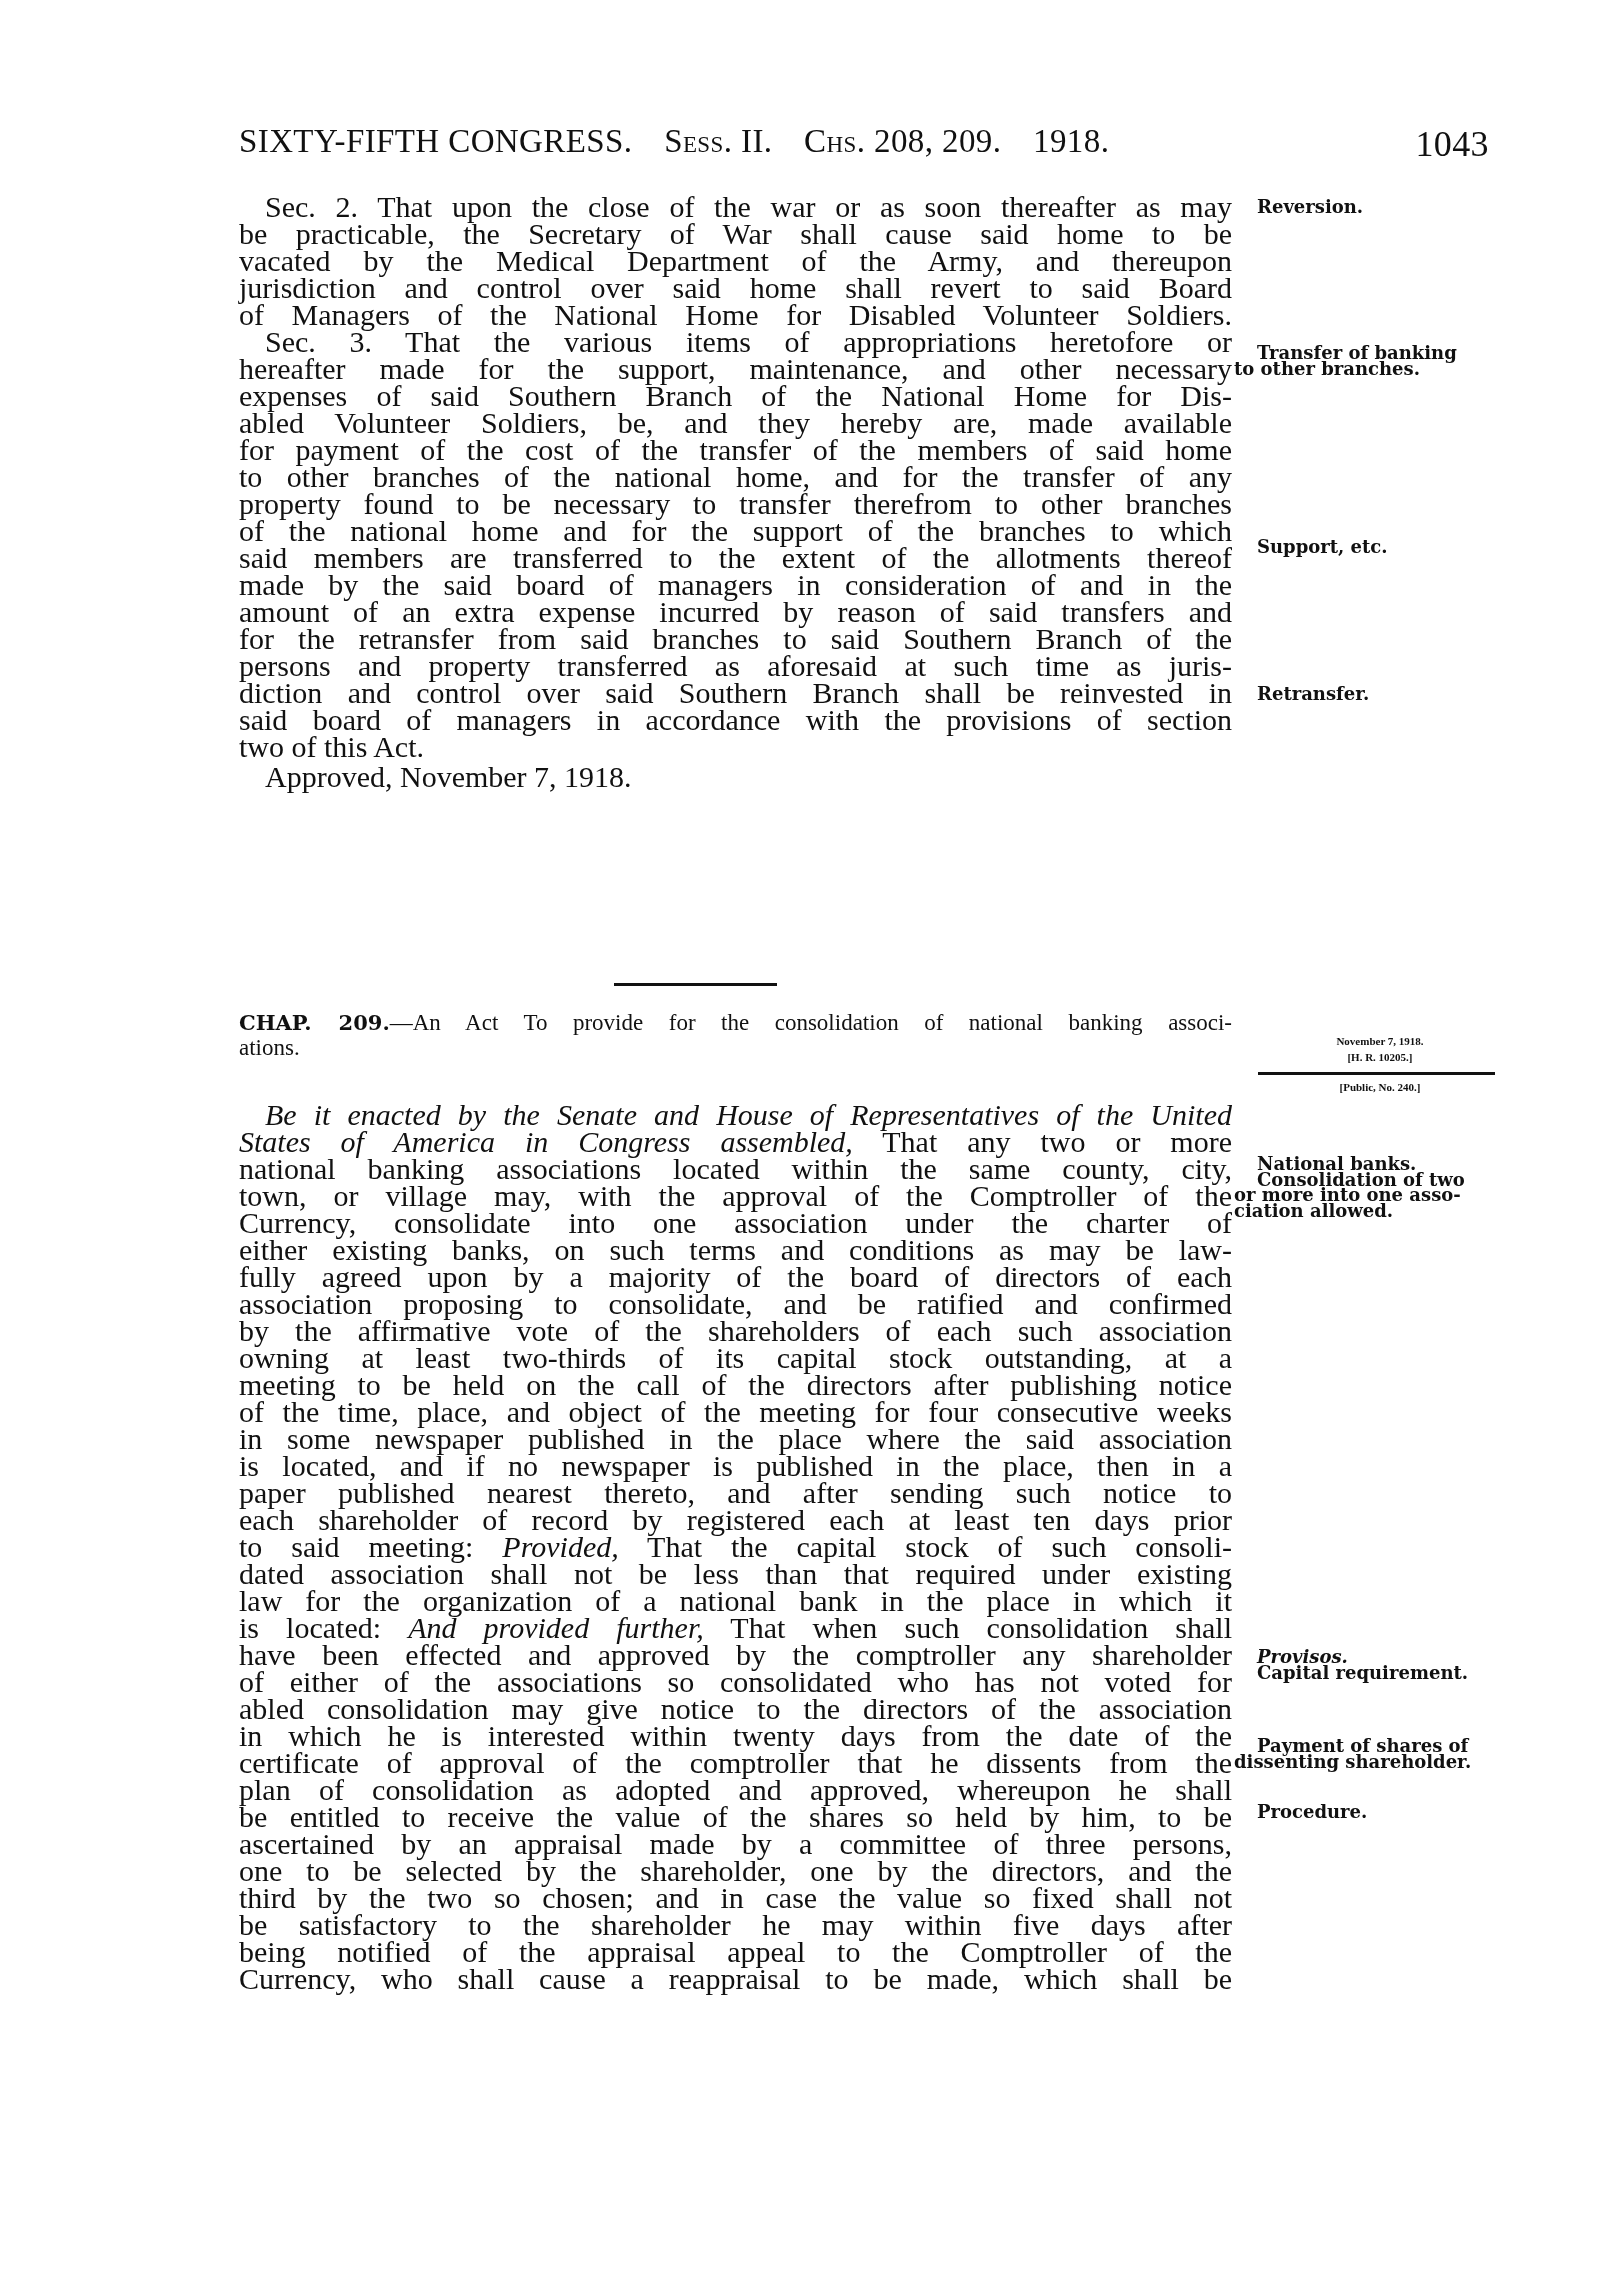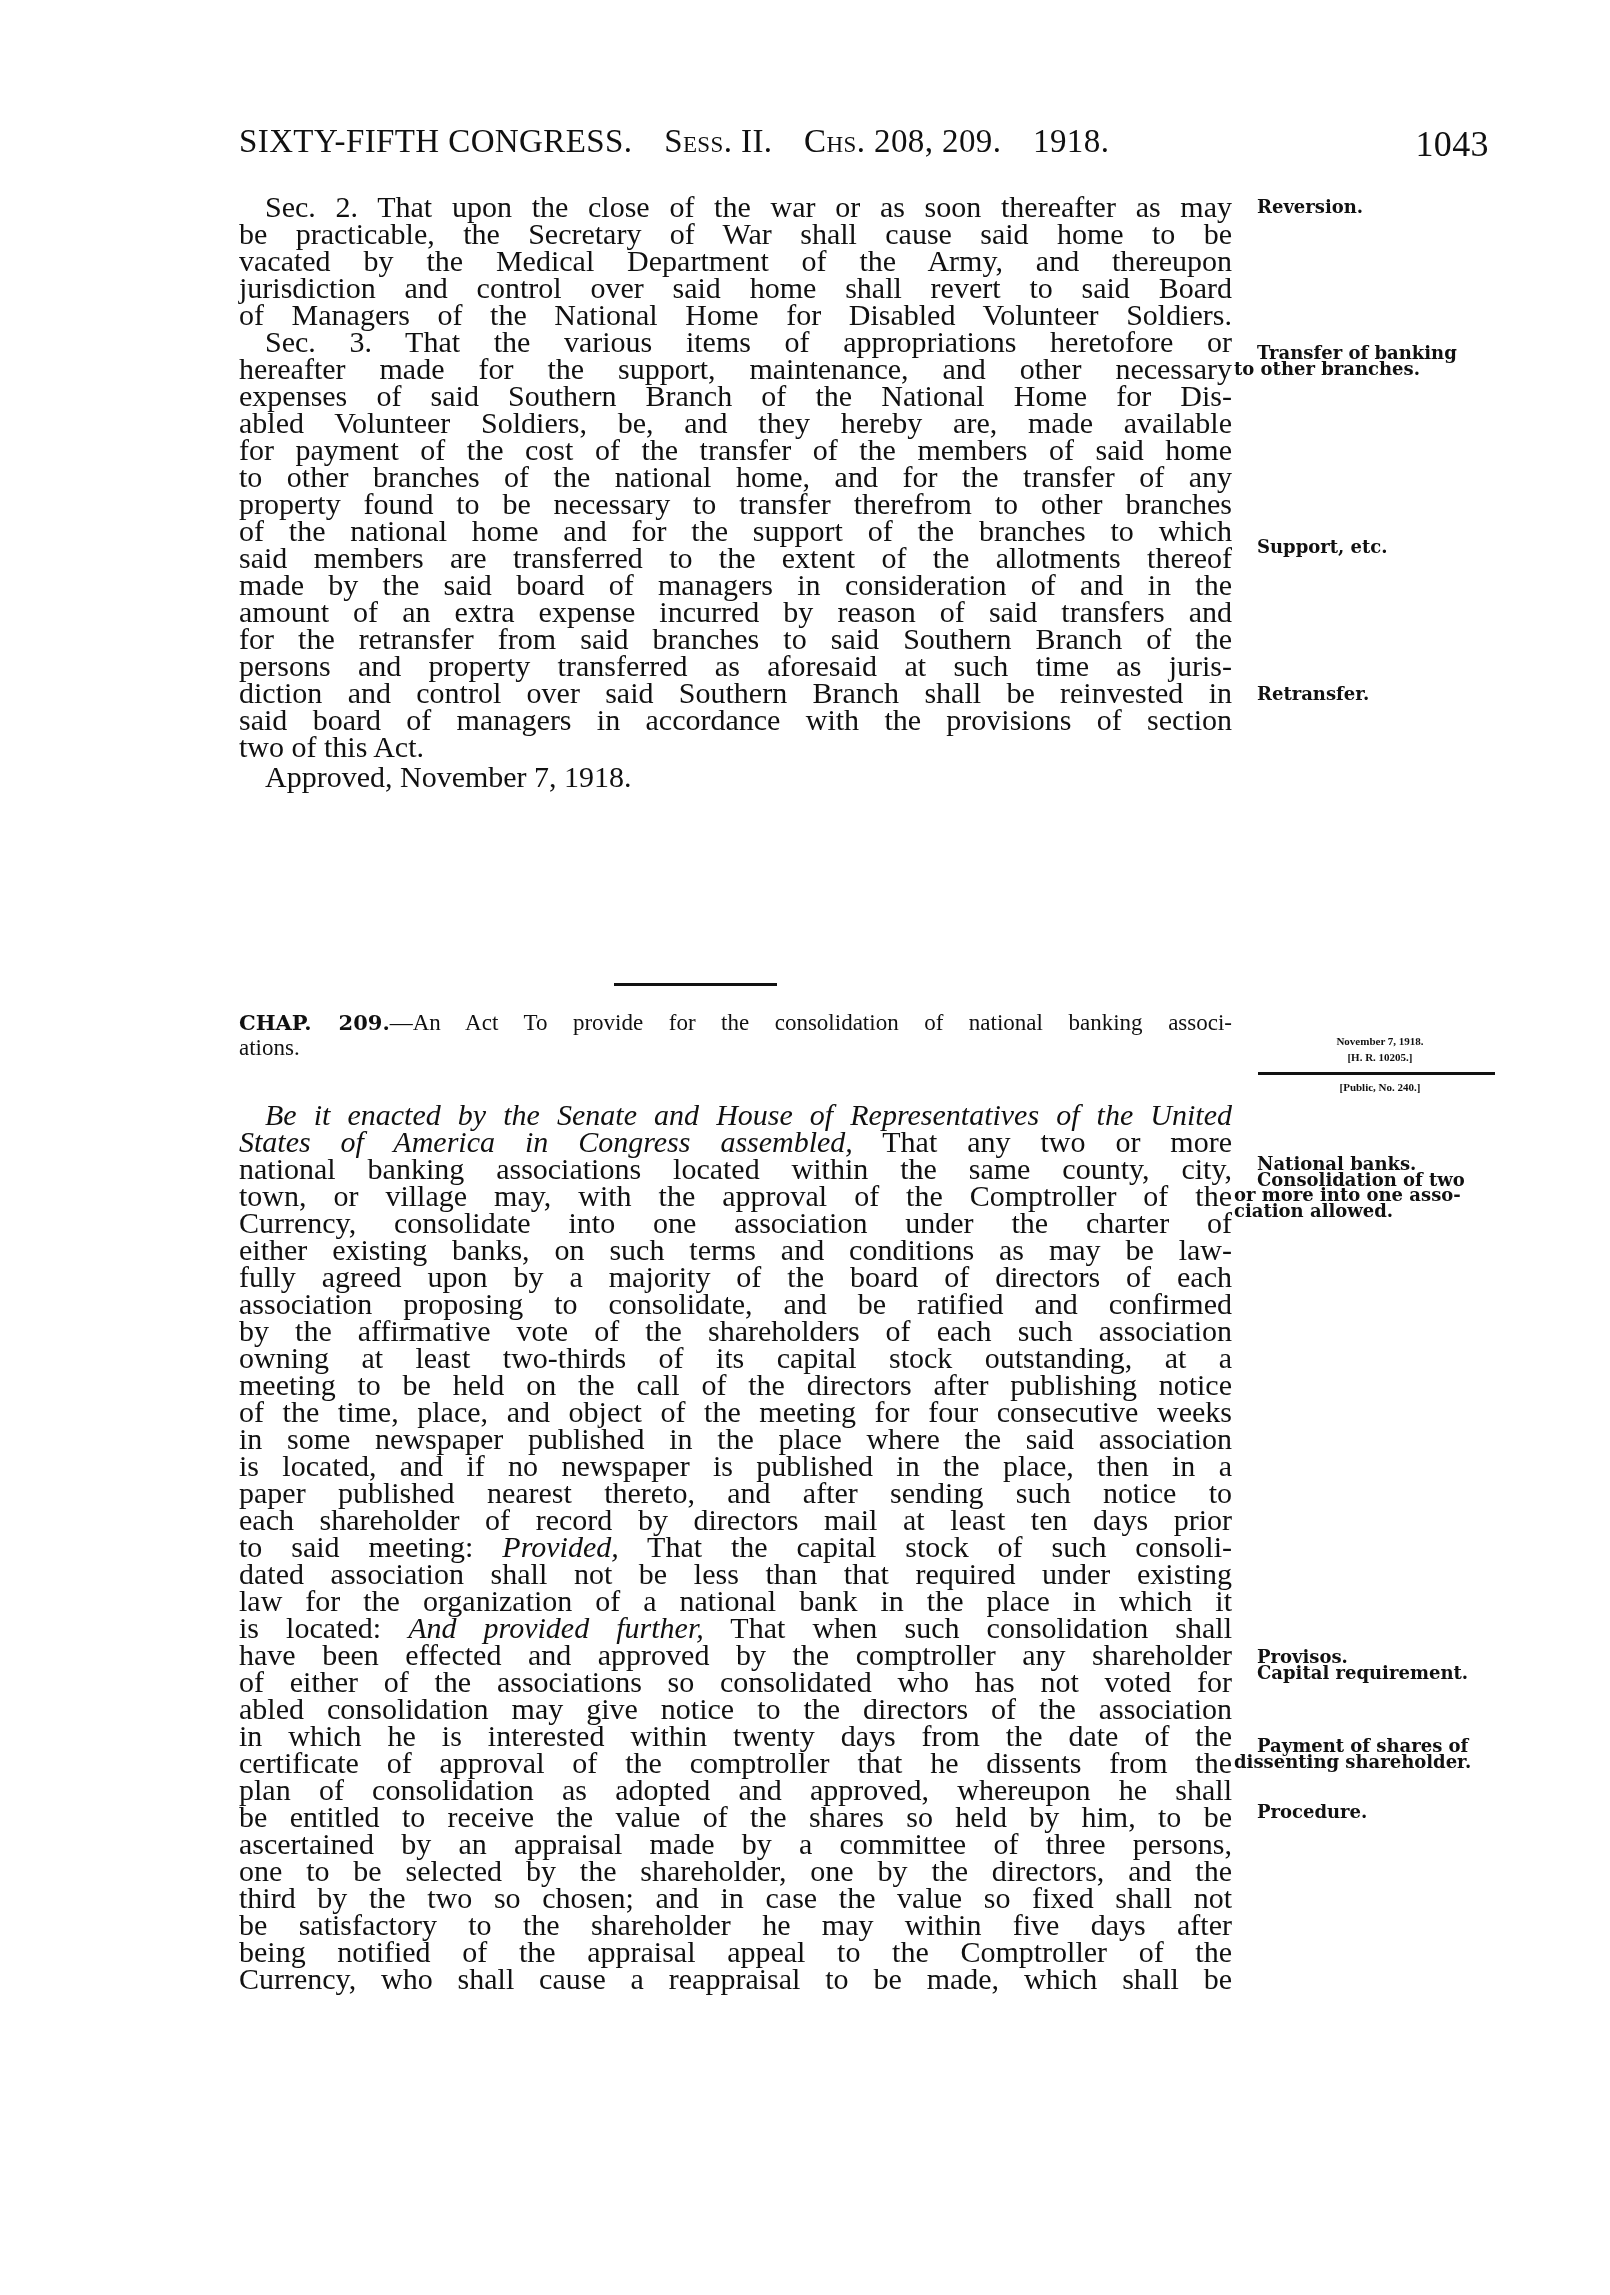--- a/index.html
+++ b/index.html
@@ -103,21 +103,21 @@
     <span class="line">either existing banks, on such terms and conditions as may be law-</span>
     <span class="line">fully agreed upon by a majority of the board of directors of each</span>
     <span class="line">association proposing to consolidate, and be ratified and confirmed</span>
     <span class="line">by the affirmative vote of the shareholders of each such association</span>
     <span class="line">owning at least two-thirds of its capital stock outstanding, at a</span>
     <span class="line">meeting to be held on the call of the directors after publishing notice</span>
     <span class="line">of the time, place, and object of the meeting for four consecutive weeks</span>
     <span class="line">in some newspaper published in the place where the said association</span>
     <span class="line">is located, and if no newspaper is published in the place, then in a</span>
     <span class="line">paper published nearest thereto, and after sending such notice to</span>
-    <span class="line">each shareholder of record by directors mail at least ten days prior</span>
+    <span class="line">each shareholder of record by registered each at least ten days prior</span>
     <span class="line"><span>to said meeting: </span><i>Provided,</i><span> That the capital stock of such consoli-</span></span>
     <span class="line">dated association shall not be less than that required under existing</span>
     <span class="line">law for the organization of a national bank in the place in which it</span>
     <span class="line"><span>is located: </span><i>And provided further,</i><span> That when such consolidation shall</span></span>
     <span class="line">have been effected and approved by the comptroller any shareholder</span>
     <span class="line">of either of the associations so consolidated who has not voted for</span>
     <span class="line">abled consolidation may give notice to the directors of the association</span>
     <span class="line">in which he is interested within twenty days from the date of the</span>
     <span class="line">certificate of approval of the comptroller that he dissents from the</span>
     <span class="line">plan of consolidation as adopted and approved, whereupon he shall</span>
@@ -130,21 +130,21 @@
     <span class="line">Currency, who shall cause a reappraisal to be made, which shall be</span>
   </div>
 
   <div class="margin-note" style="top:1144px;margin-top:12px;">
     <span class="mn-line mn-indent">National banks.</span>
     <span class="mn-line mn-indent">Consolidation of two</span>
     <span class="mn-line">or more into one asso-</span>
     <span class="mn-line">ciation allowed.</span>
   </div>
   <div class="margin-note" style="top:1649px;">
-    <span class="mn-line mn-indent" style="">Provisos.</span>
+    <span class="mn-line mn-indent" style="font-style:italic;">Provisos.</span>
     <span class="mn-line mn-indent">Capital requirement.</span>
   </div>
   <div class="margin-note" style="top:1738px;">
     <span class="mn-line mn-indent">Payment of shares of</span>
     <span class="mn-line">dissenting shareholder.</span>
   </div>
   <div class="margin-note" style="top:1804px;">
     <span class="mn-line mn-indent">Procedure.</span>
   </div>
 

